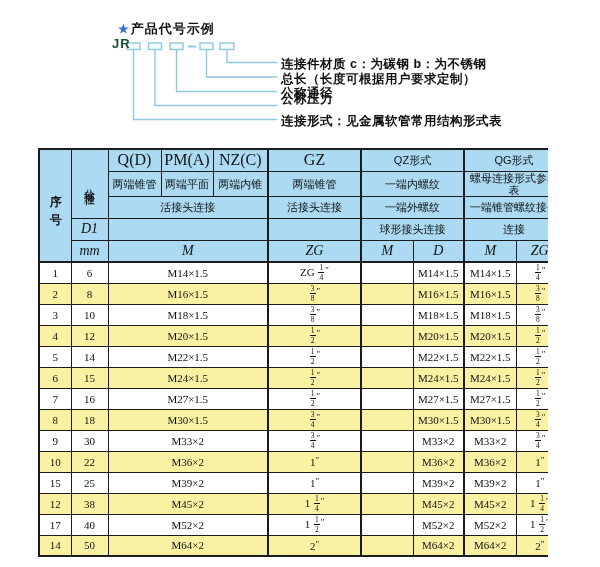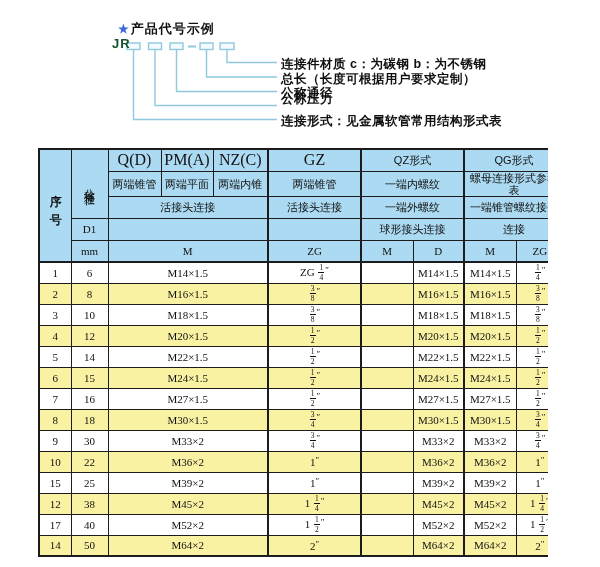--- a/index.html
+++ b/index.html
@@ -31,21 +31,21 @@
   tbody tr{height:21px;background:#ffffff;}
   tbody tr.alt{background:#faf2a3;}
   tbody td{font-size:11px;font-family:"Liberation Serif",serif;}
   tbody tr:first-child td{border-top:2px solid #1c1c1c;}
   .bl2{border-left-width:2px;}
   .code-cell{font-family:Liberation Serif, serif;font-size:16px;margin-top:48px;}
   .vtext{writing-mode:vertical-rl;text-orientation:upright;letter-spacing:2px;
          margin:0 auto;font-size:11px;}
   .vtext-serial{writing-mode:vertical-rl;text-orientation:upright;letter-spacing:20px;
          margin:0 auto;font-size:12px;font-weight:bold;}
-  .latin{font-family:"Liberation Serif",serif;font-size:11px;}
+  .latin{font-family:"Liberation Serif",serif;font-size:14px;font-style:italic;}
 
   
   .fr{display:inline-flex;flex-direction:column;vertical-align:middle;
       line-height:1;font-size:7.5px;text-align:center;margin:0 1px;}
   .fn{display:block;border-bottom:1px solid #111;padding:0 1px 1px;}
   .fd{display:block;padding-top:1px;}
   .qt{font-size:9px;vertical-align:3px;}
 </style>
 </head>
 <body>

